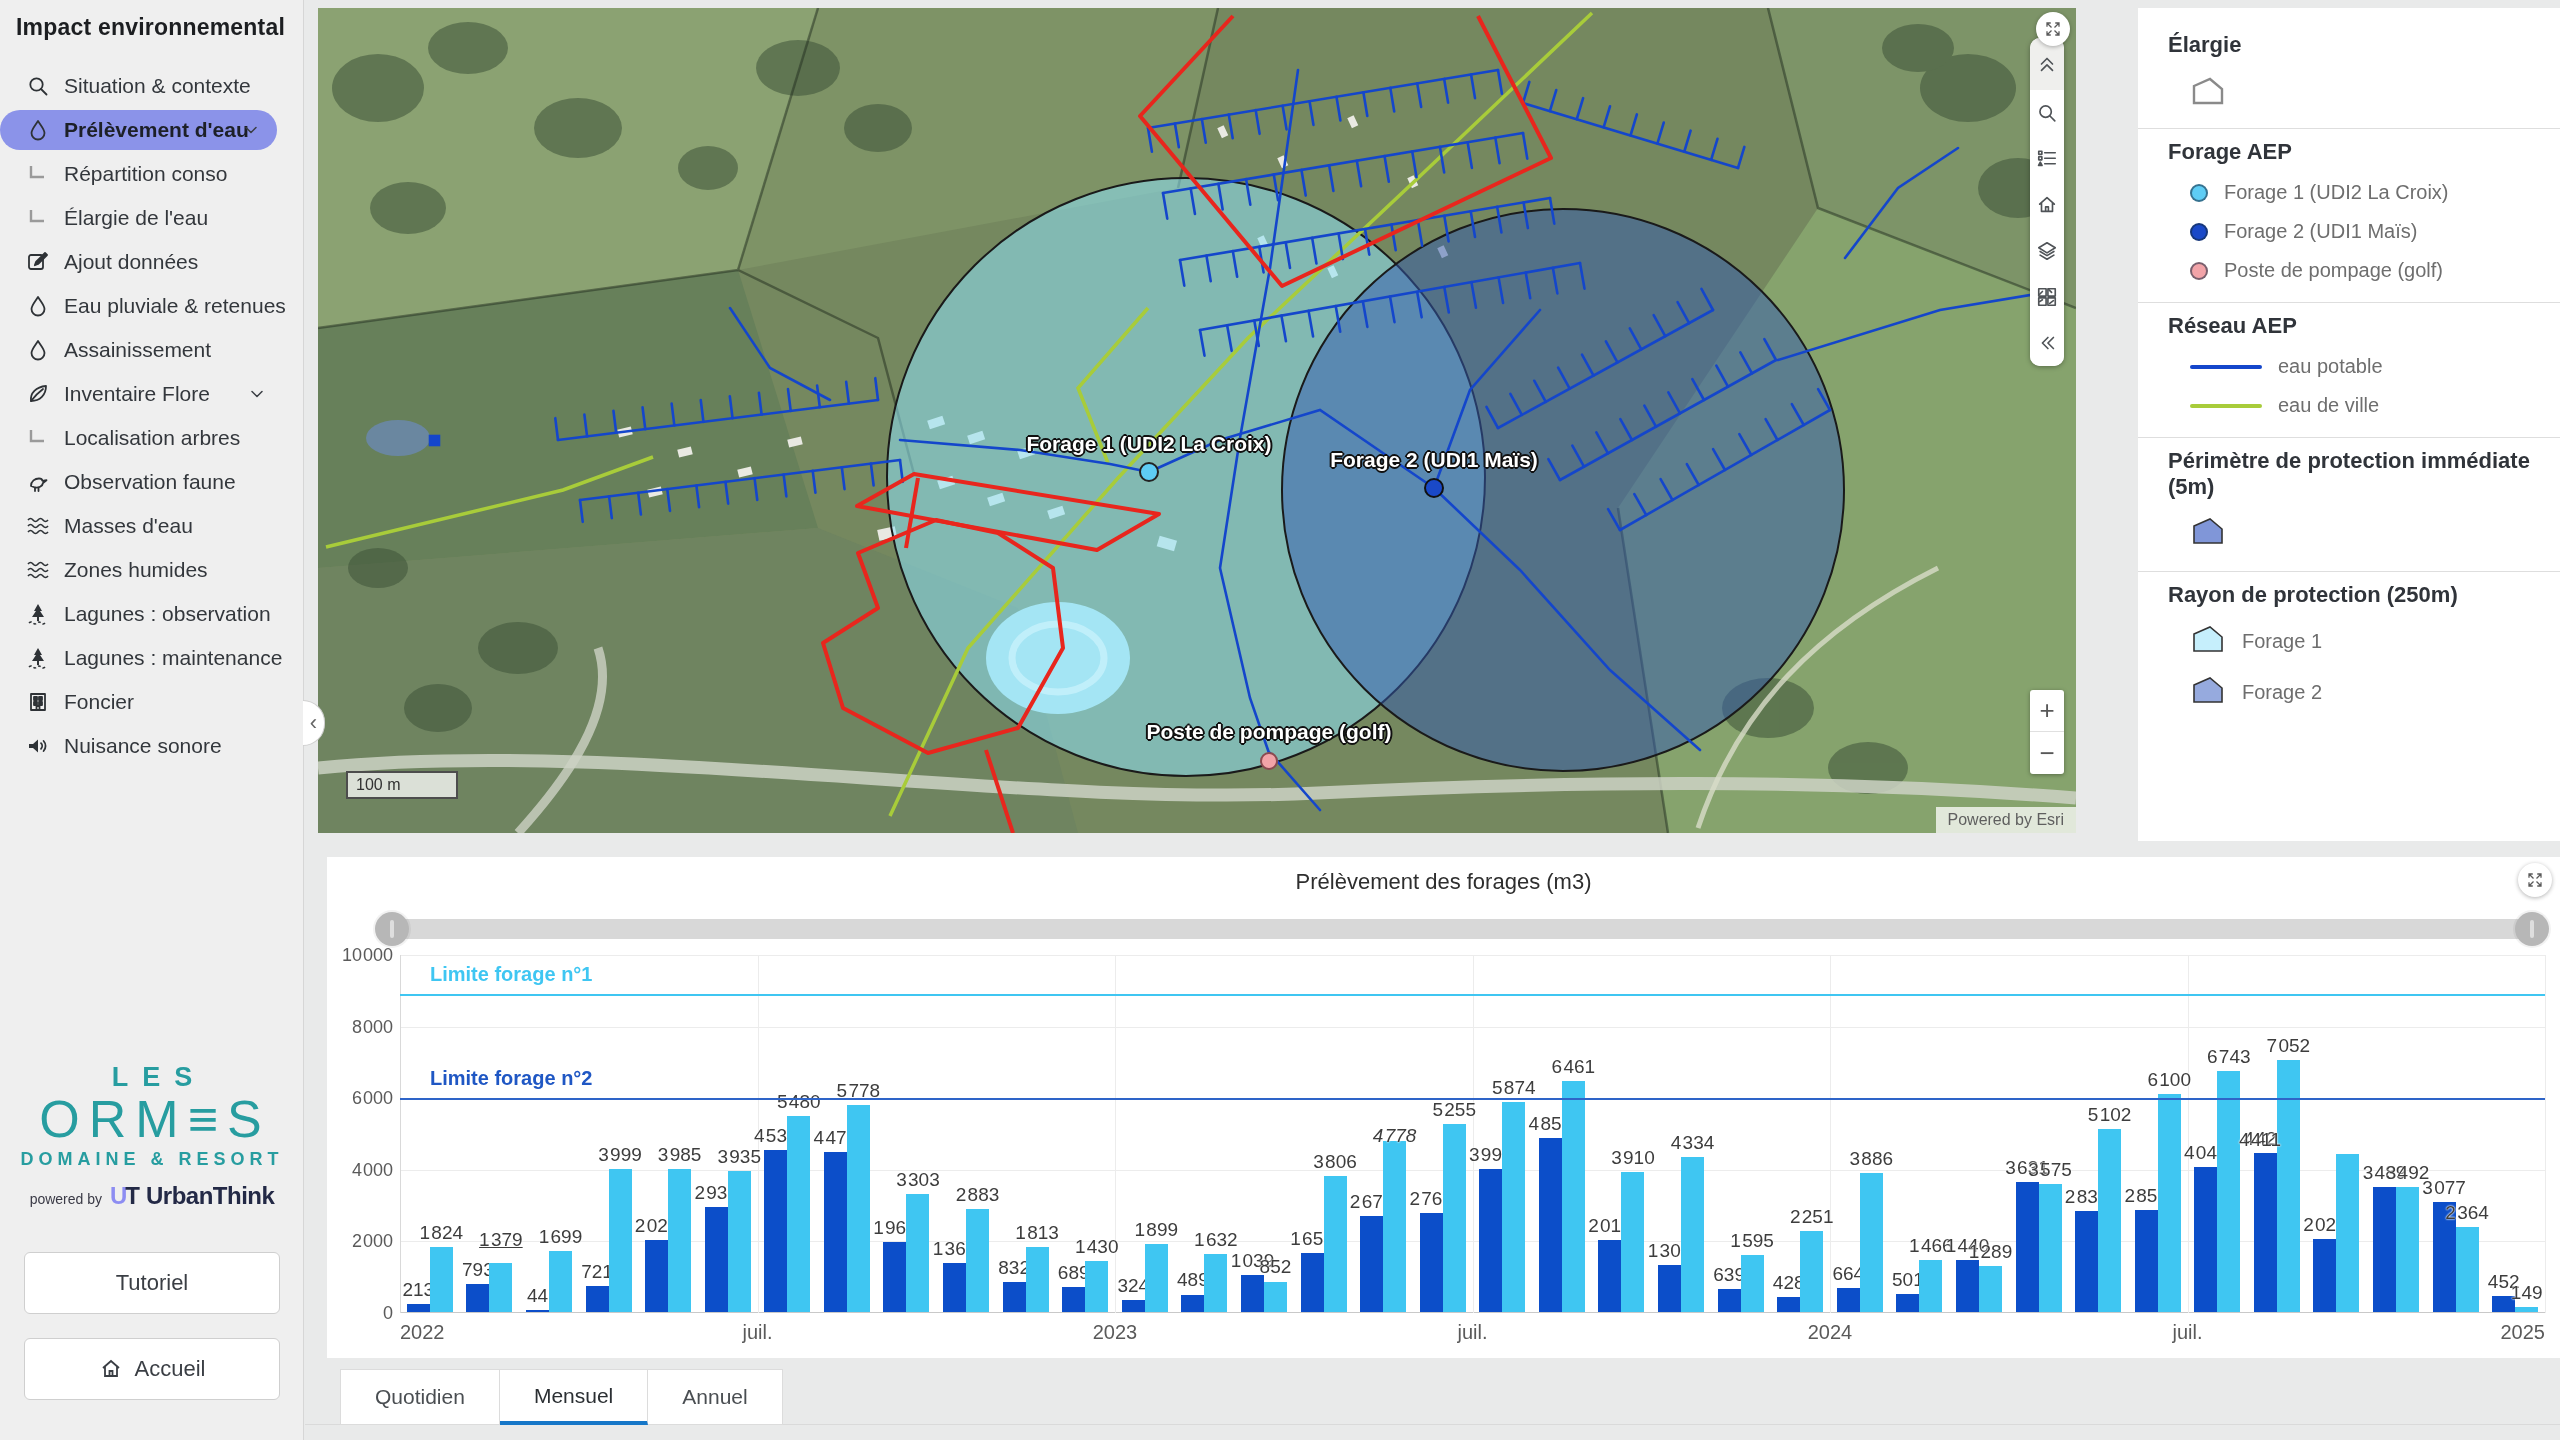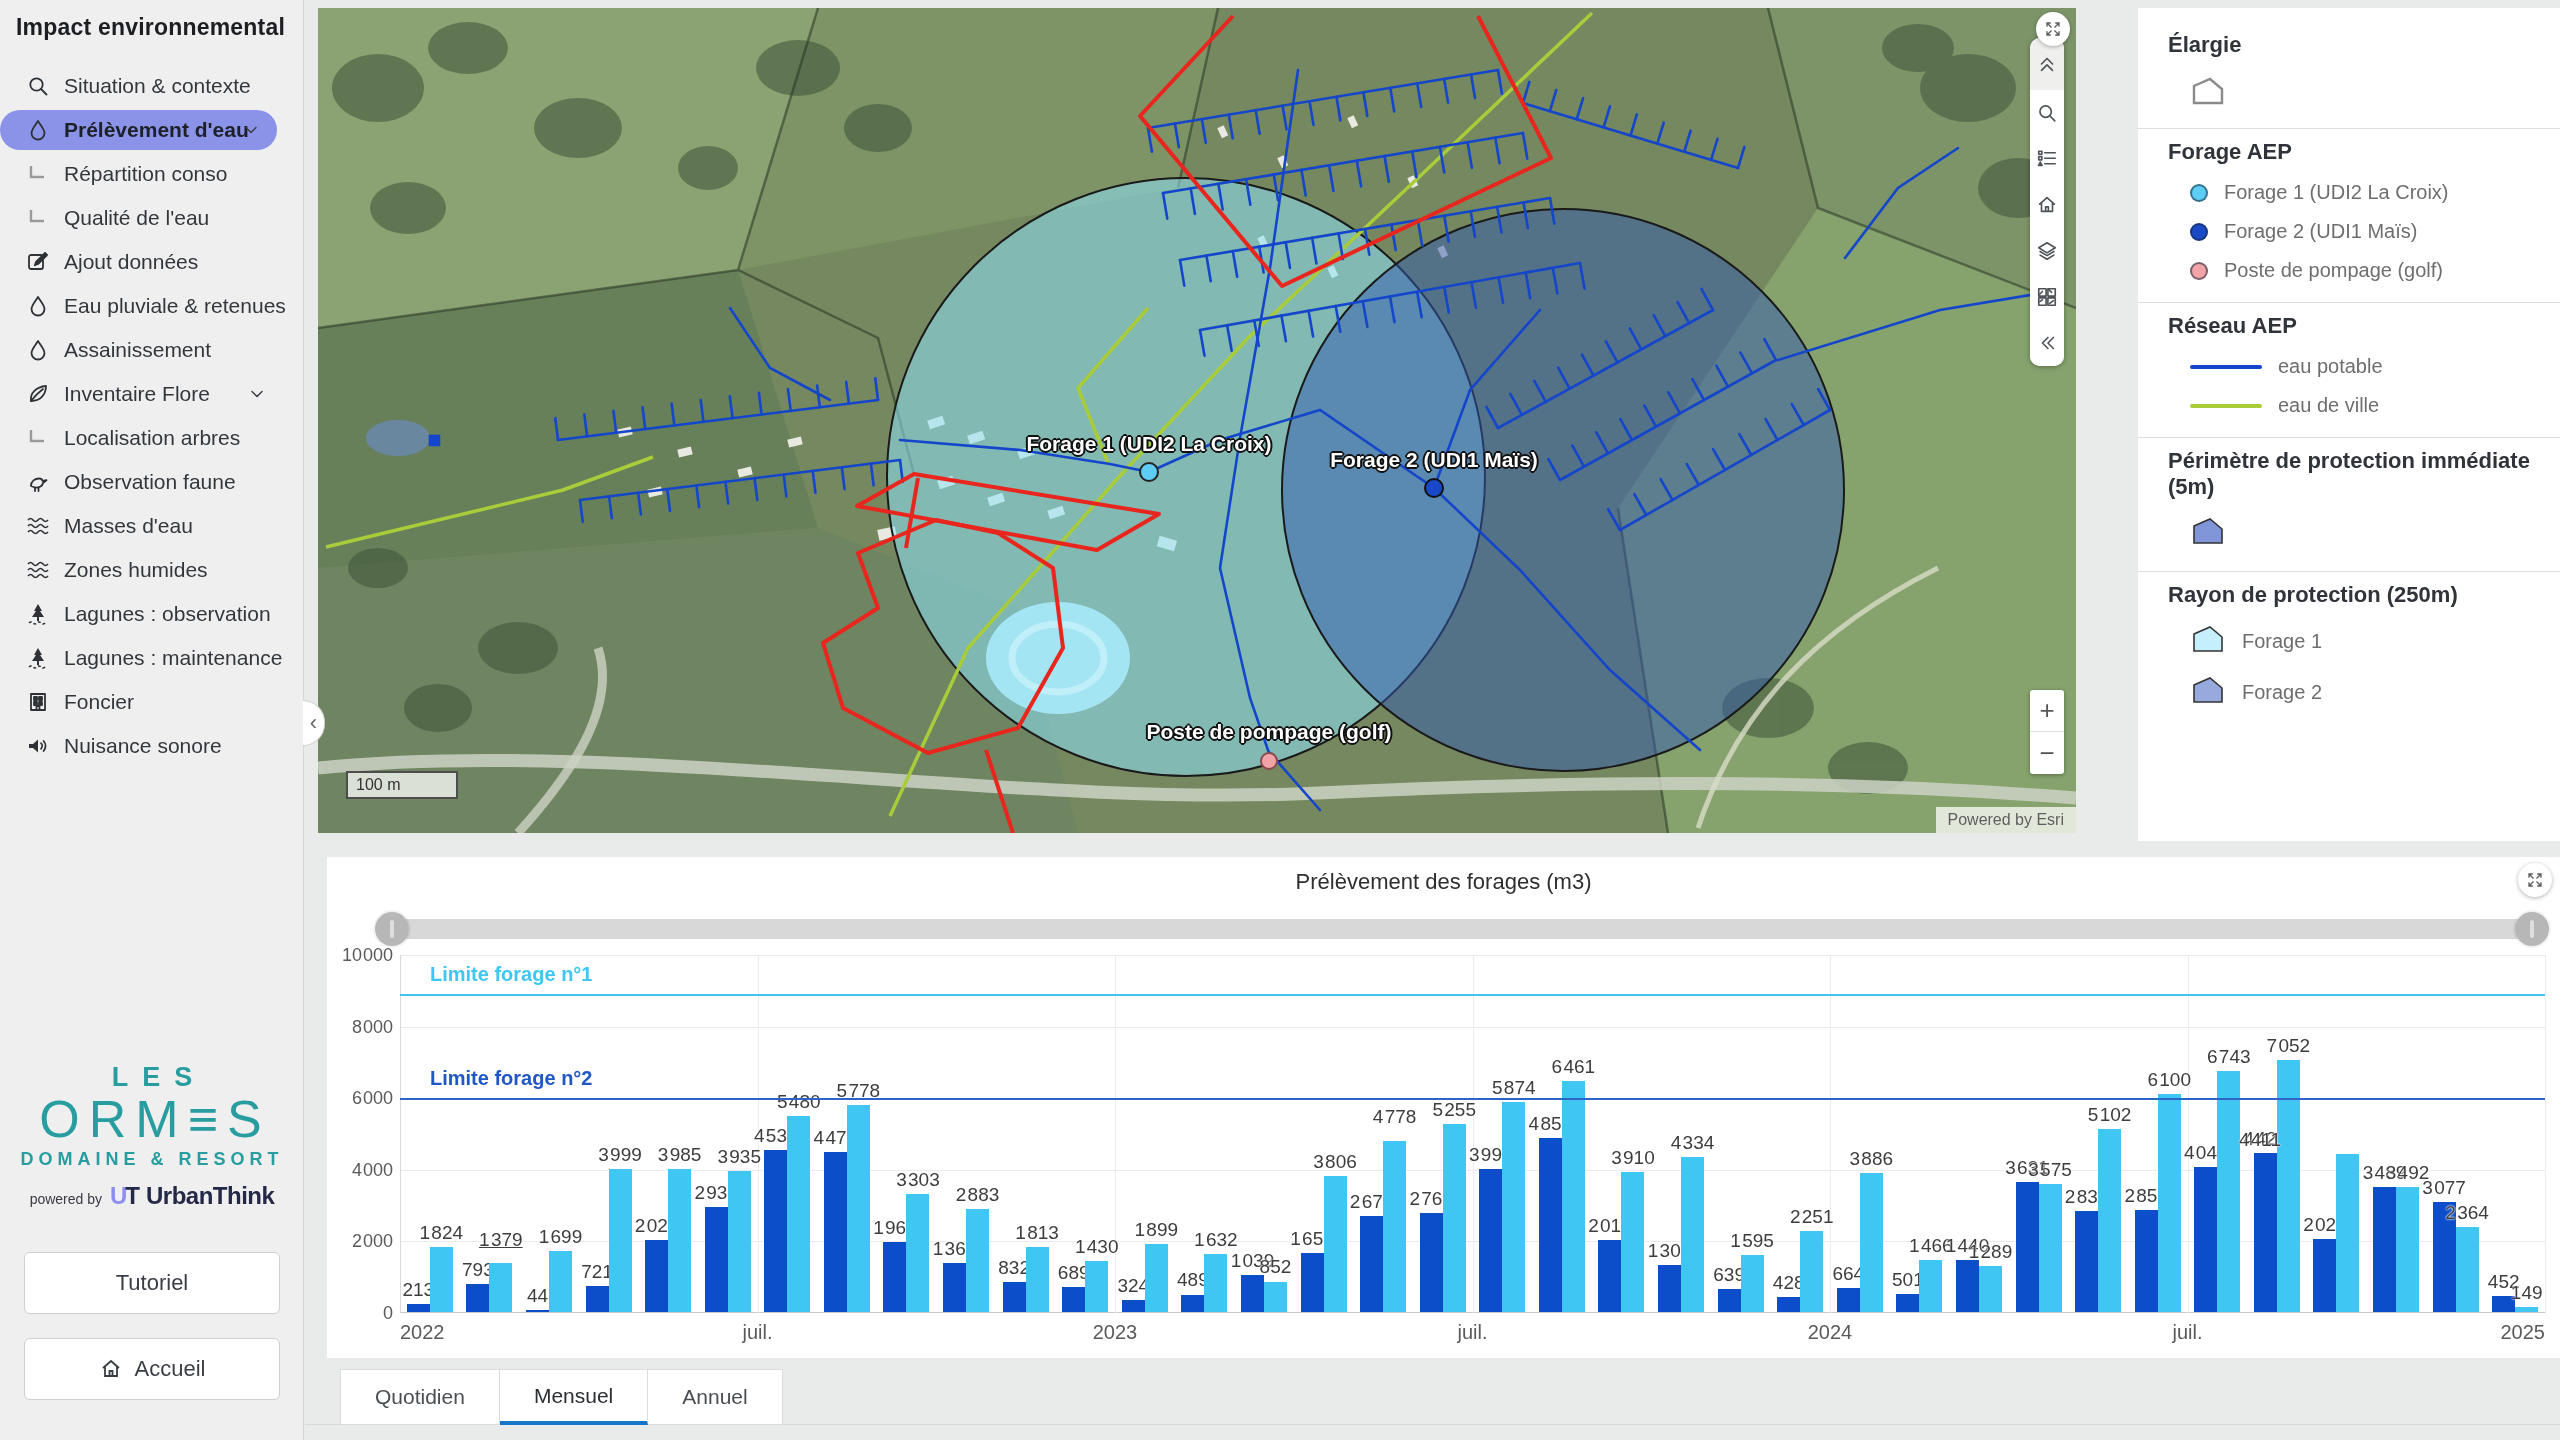--- a/index.html
+++ b/index.html
@@ -119,21 +119,21 @@
       <div class="nav-item">
         <span class="ic sub-ic"><svg viewBox="0 0 24 24" fill="none" stroke="currentColor" stroke-width="2.4">
             <path d="M5 4 V15 H18"></path>
           </svg></span>
     <span>Répartition conso</span>
     </div>
       <div class="nav-item">
         <span class="ic sub-ic"><svg viewBox="0 0 24 24" fill="none" stroke="currentColor" stroke-width="2.4">
             <path d="M5 4 V15 H18"></path>
           </svg></span>
-    <span>Qualité de l'eau</span>
+    <span>Élargie de l'eau</span>
     </div>
       <div class="nav-item">
         <span class="ic "><svg viewBox="0 0 24 24" fill="none" stroke="currentColor" stroke-width="1.8" stroke-linecap="round" stroke-linejoin="round">
             <rect x="3" y="5" width="14" height="14" rx="2"></rect>
             <path d="M10 12 L19 3 l2 2 L12 14 l-3.2 1.2 Z" fill="currentColor"></path>
           </svg></span>
     <span>Ajout données</span>
     </div>
       <div class="nav-item">
         <span class="ic "><svg viewBox="0 0 24 24" fill="none" stroke="currentColor" stroke-width="1.8" stroke-linecap="round" stroke-linejoin="round">
@@ -695,21 +695,21 @@
       <div class="bar-label" style="left: 852.458px; top: 294.804px;">1 039</div>
       <div class="bar" style="left: 863.958px; width: 23px; height: 30.5016px; background: rgb(63, 198, 242);"></div>
       <div class="bar-label" style="left: 875.458px; top: 301.498px;">852</div>
       <div class="bar" style="left: 900.542px; width: 23px; height: 59.07px; background: rgb(12, 78, 201);"></div>
       <div class="bar-label" style="left: 912.042px; top: 272.93px;">1 650</div>
       <div class="bar" style="left: 923.542px; width: 23px; height: 136.255px; background: rgb(63, 198, 242);"></div>
       <div class="bar-label" style="left: 935.042px; top: 195.745px;">3 806</div>
       <div class="bar" style="left: 960.125px; width: 23px; height: 95.8008px; background: rgb(12, 78, 201);"></div>
       <div class="bar-label" style="left: 971.625px; top: 236.199px;">2 676</div>
       <div class="bar" style="left: 983.125px; width: 23px; height: 171.052px; background: rgb(63, 198, 242);"></div>
-      <div class="bar-label" style="left: 994.625px; top: 151px;">4 778</div>
+      <div class="bar-label" style="left: 994.625px; top: 170px; font-style: italic;">4 778</div>
       <div class="bar" style="left: 1019.71px; width: 23px; height: 99.1302px; background: rgb(12, 78, 201);"></div>
       <div class="bar-label" style="left: 1031.21px; top: 232.87px;">2 769</div>
       <div class="bar" style="left: 1042.71px; width: 23px; height: 188.129px; background: rgb(63, 198, 242);"></div>
       <div class="bar-label" style="left: 1054.21px; top: 143.871px;">5 255</div>
       <div class="bar" style="left: 1079.29px; width: 23px; height: 143.093px; background: rgb(12, 78, 201);"></div>
       <div class="bar-label" style="left: 1090.79px; top: 188.907px;">3 997</div>
       <div class="bar" style="left: 1102.29px; width: 23px; height: 210.289px; background: rgb(63, 198, 242);"></div>
       <div class="bar-label" style="left: 1113.79px; top: 121.711px;">5 874</div>
       <div class="bar" style="left: 1138.88px; width: 23px; height: 173.916px; background: rgb(12, 78, 201);"></div>
       <div class="bar-label" style="left: 1150.38px; top: 158.084px;">4 858</div>

